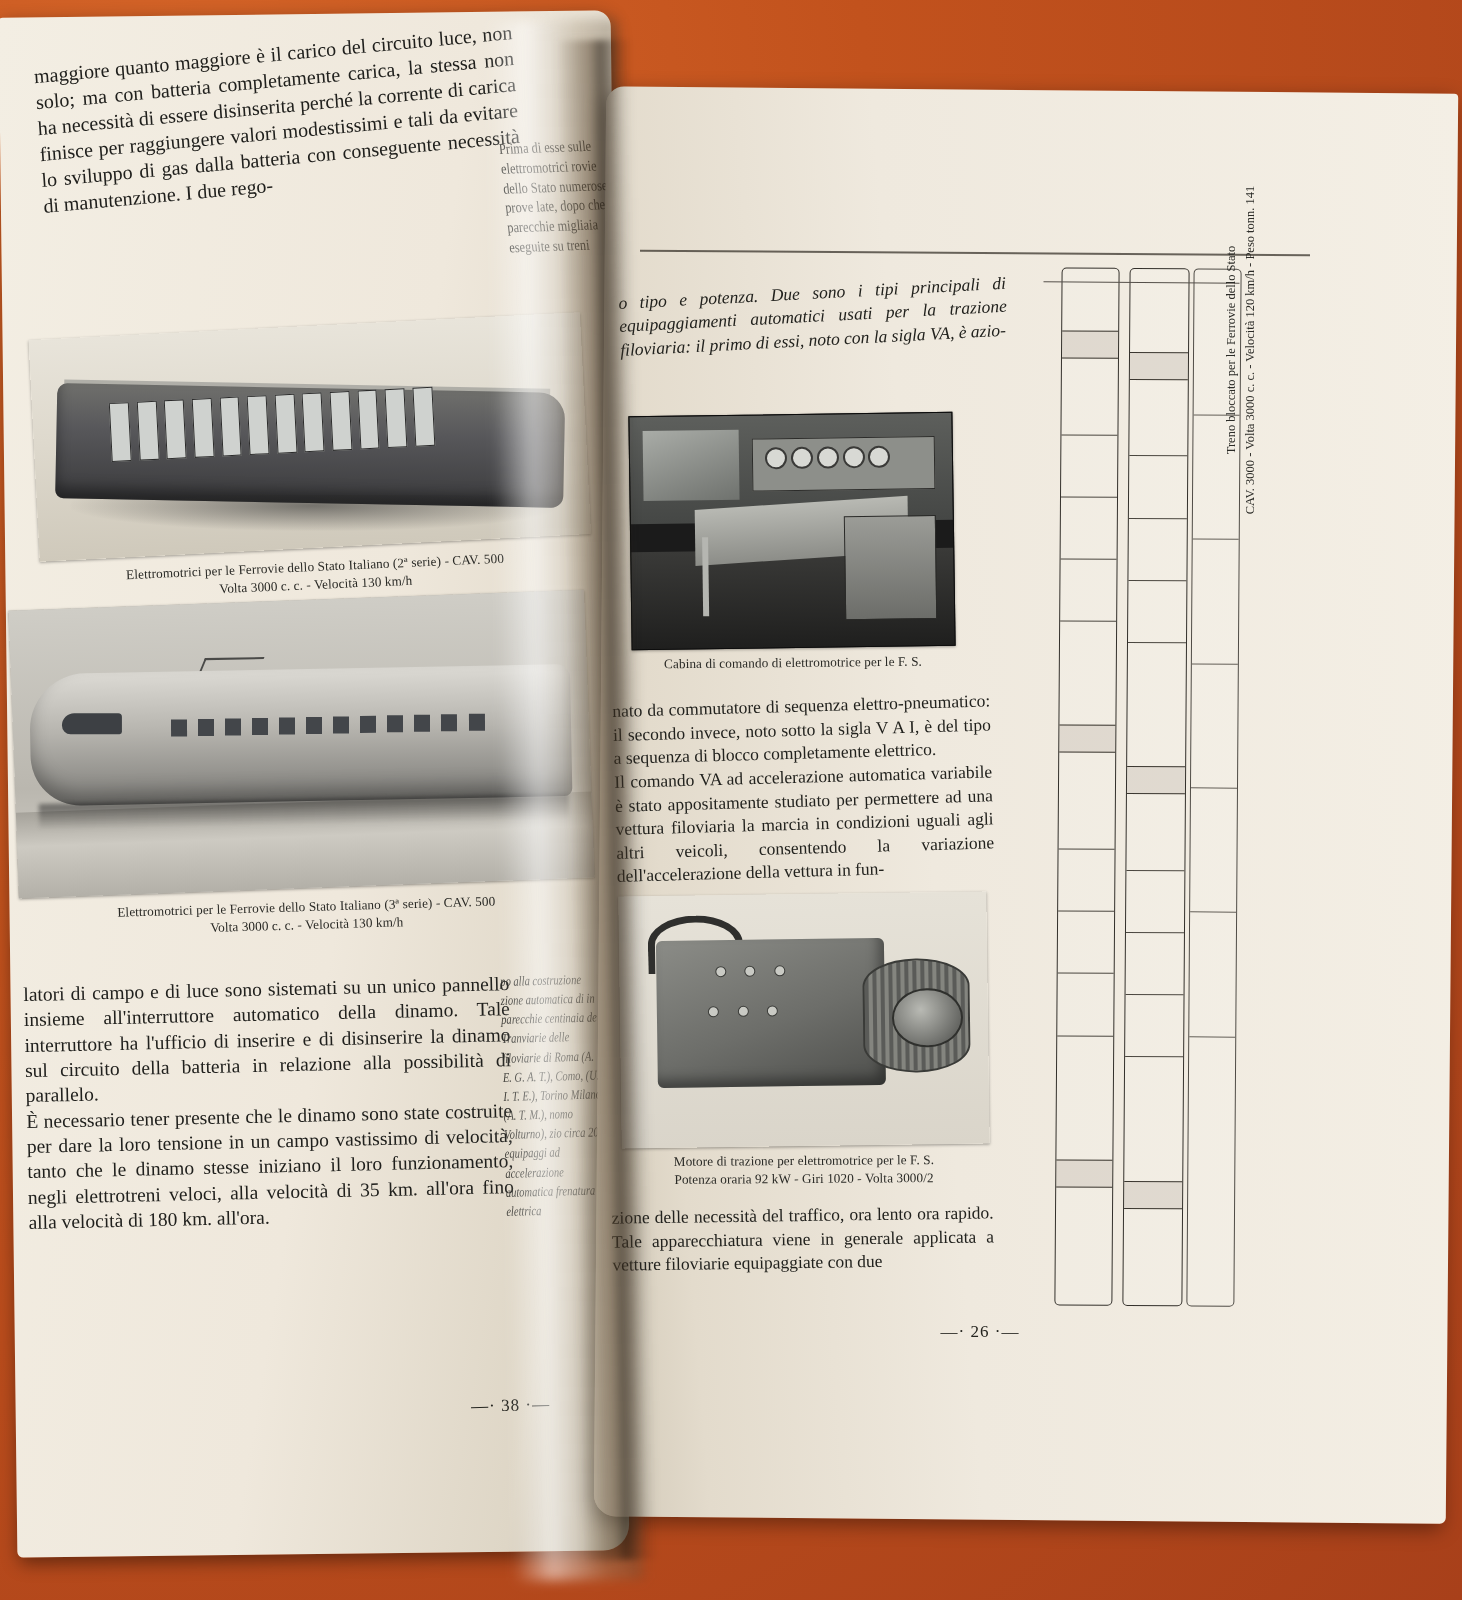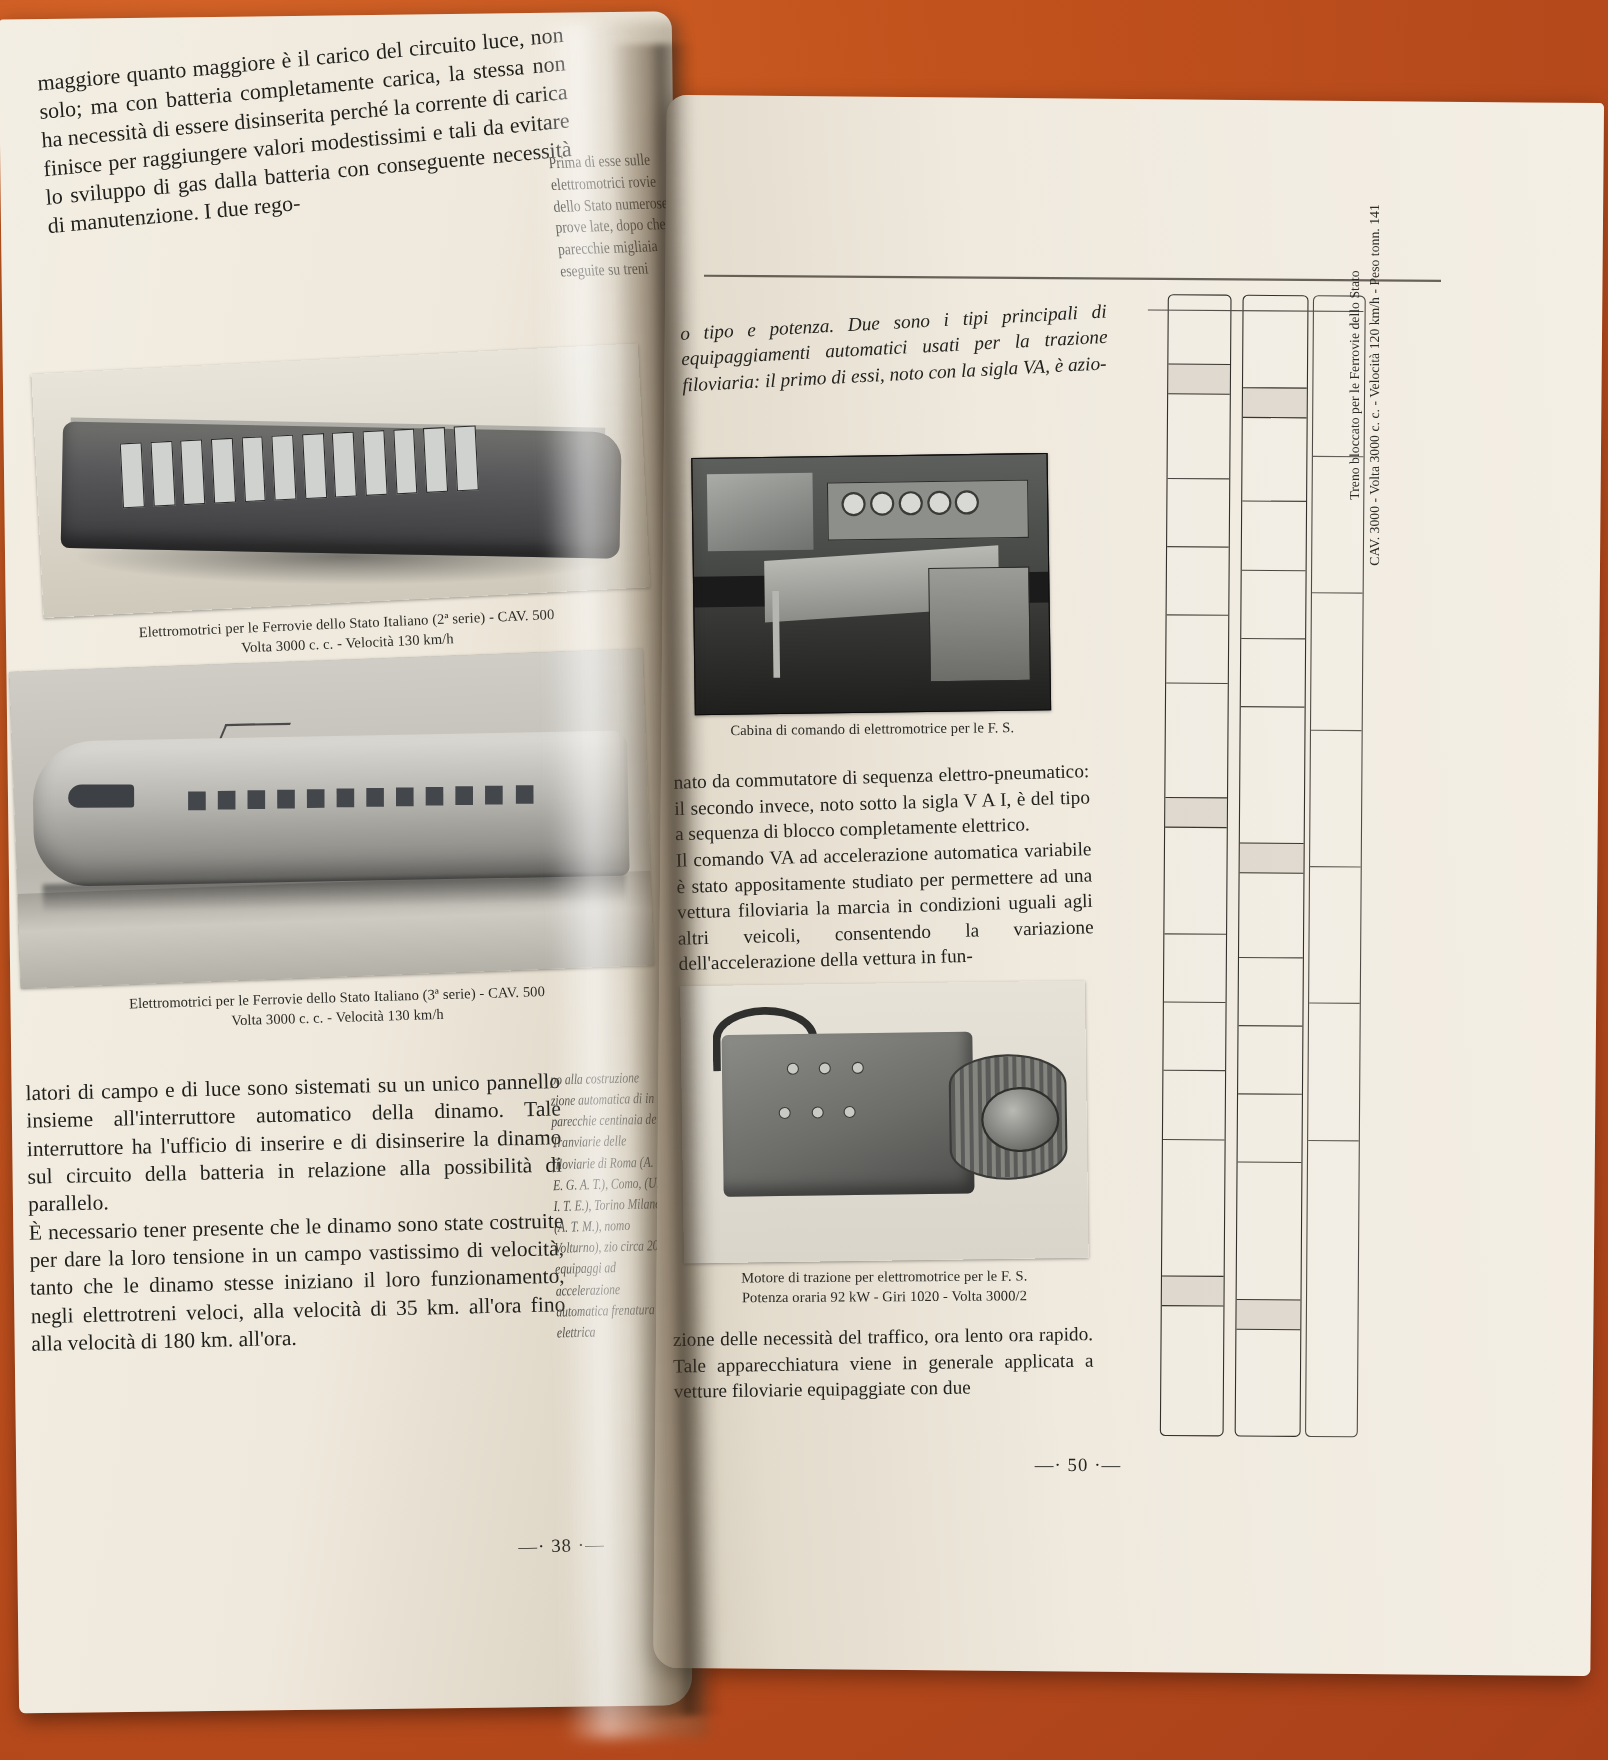--- a/index.html
+++ b/index.html
@@ -390,21 +390,21 @@
     <div class="bolt" style="left:42%;top:28%"></div>
   </div>
   <div class="col cap-motor">
     <div class="caption">Motore di trazione per elettromotrice per le F. S.</div>
     <div class="caption">Potenza oraria 92 kW - Giri 1020 - Volta 3000/2</div>
   </div>
 
   <div id="r-bot-text">zione delle necessità del traffico, ora lento ora rapido. Tale apparecchiatura viene in generale applicata a vetture filoviarie equipaggiate con due</div>
 
   <div class="col" id="folio-right">
-    <div class="folio">—· 50 ·—</div>
+    <div class="folio">—· 26 ·—</div>
   </div>
 
   <div id="drawing">
     <div class="train-out tA">
       <div class="bogie" style="top:6%"></div>
       <div class="bogie" style="top:44%"></div>
       <div class="bogie" style="top:86%"></div>
       <div class="seatrow" style="top:16%"></div>
         <div class="seatrow" style="top:22%"></div>
       <div class="seatrow" style="top:28%"></div>

